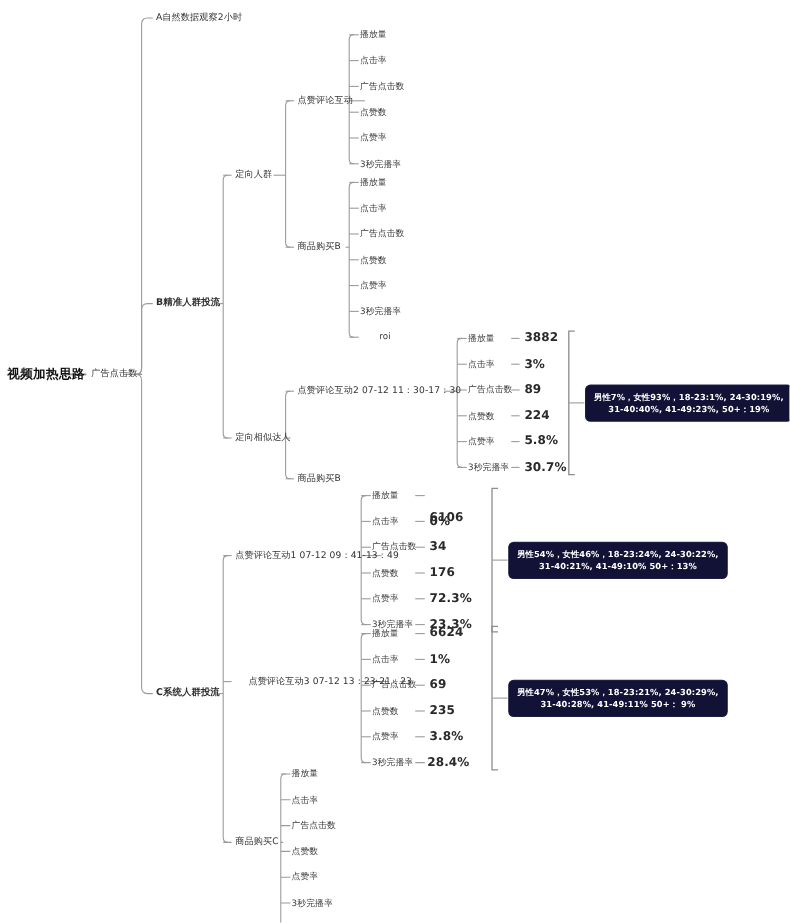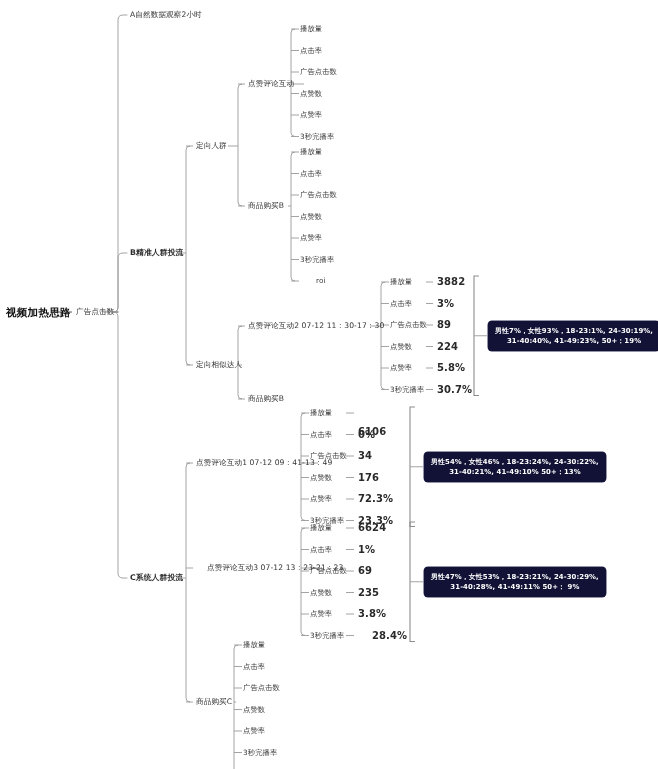--- a/index.html
+++ b/index.html
@@ -236,21 +236,21 @@
       <div class="node value" style="left: 358px; top: 528px;">6624</div>
       <div class="node metric" style="left: 310px; top: 549.5px;">点击率</div>
       <div class="node value" style="left: 358px; top: 549.5px;">1%</div>
       <div class="node metric" style="left: 310px; top: 571px;">广告点击数</div>
       <div class="node value" style="left: 358px; top: 571px;">69</div>
       <div class="node metric" style="left: 310px; top: 592.5px;">点赞数</div>
       <div class="node value" style="left: 358px; top: 592.5px;">235</div>
       <div class="node metric" style="left: 310px; top: 614px;">点赞率</div>
       <div class="node value" style="left: 358px; top: 614px;">3.8%</div>
       <div class="node metric" style="left: 310px; top: 635.5px;">3秒完播率</div>
-      <div class="node value" style="left: 372px; top: 635.5px;">28.4%</div>
+      <div class="node value" style="left: 356px; top: 635.5px;">28.4%</div>
       <div class="badge" style="left: 424px; top: 581.75px;">
         <span class="ln">男性47%，女性53%，18-23:21%, 24-30:29%,</span>
         <span class="ln">31-40:28%, 41-49:11% 50+： 9%</span>
       </div>
       <div class="node metric" style="left: 243px; top: 645px;">播放量</div>
       <div class="node metric" style="left: 243px; top: 666.5px;">点击率</div>
       <div class="node metric" style="left: 243px; top: 688px;">广告点击数</div>
       <div class="node metric" style="left: 243px; top: 709.5px;">点赞数</div>
       <div class="node metric" style="left: 243px; top: 731px;">点赞率</div>
       <div class="node metric" style="left: 243px; top: 752.5px;">3秒完播率</div>

